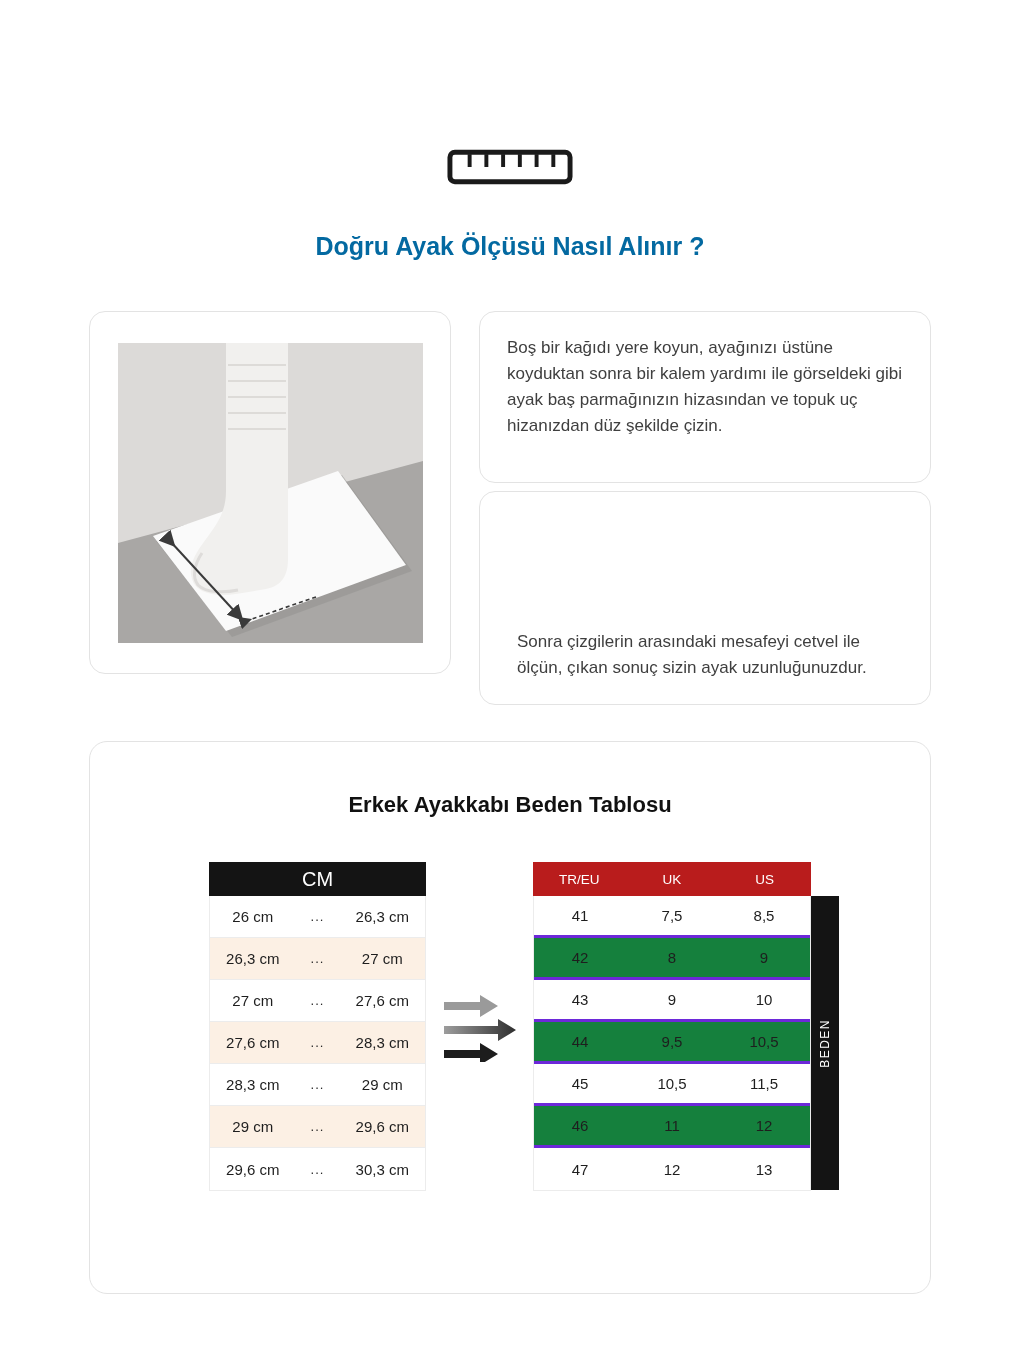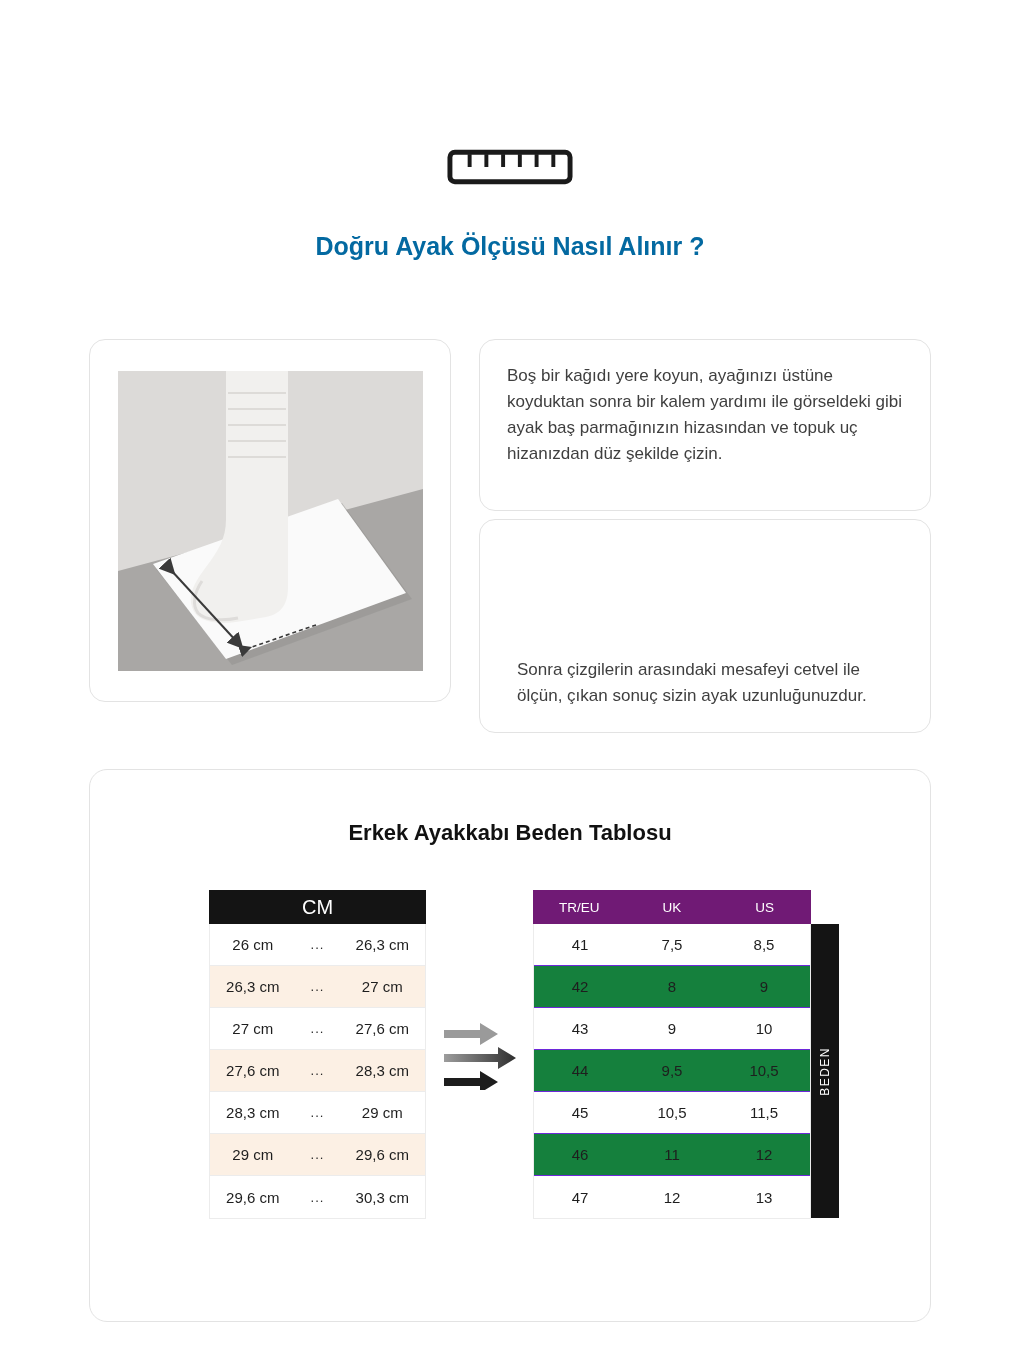--- a/index.html
+++ b/index.html
@@ -22,21 +22,21 @@
   }
   .main-title {
     margin-top: 44px;
     text-align: center;
     font-size: 25px;
     font-weight: 700;
     color: #0369a1;
   }
   .row-top {
     width: 842px;
-    margin: 78px auto 0;
+    margin: 50px auto 0;
     display: flex;
     gap: 28px;
   }
   .card {
     border: 1px solid #e3e3e3;
     border-radius: 16px;
     background: #ffffff;
   }
   .image-card {
     flex: 0 0 362px;
@@ -109,37 +109,37 @@
     display: flex;
     justify-content: center;
     margin-top: 128px;
   }
   .size-wrap { position: relative; width: 278px; }
   .size-table { width: 278px; }
   .size-header {
     display: grid;
     grid-template-columns: 1fr 1fr 1fr;
     height: 34px;
-    background: #701a75;
+    background: #b91c1c;
     color: #ffffff;
     font-size: 13.5px;
   }
   .size-header span {
     display: flex;
     align-items: center;
     justify-content: center;
   }
   .size-body { border: 1px solid #ececec; border-top: none; }
   .size-row {
     height: 42px;
     display: grid;
     grid-template-columns: 1fr 1fr 1fr;
     align-items: center;
     text-align: center;
-    border-bottom: 1px solid #6d28d9;
+    border-bottom: 3px solid #6d28d9;
     font-size: 15px;
     color: #1e1e1e;
     background: #ffffff;
   }
   .size-row:last-child { border-bottom: none; }
   .size-row.alt { background: #15803d; }
   .beden-bar {
     position: absolute;
     left: 278px;
     top: 34px;

